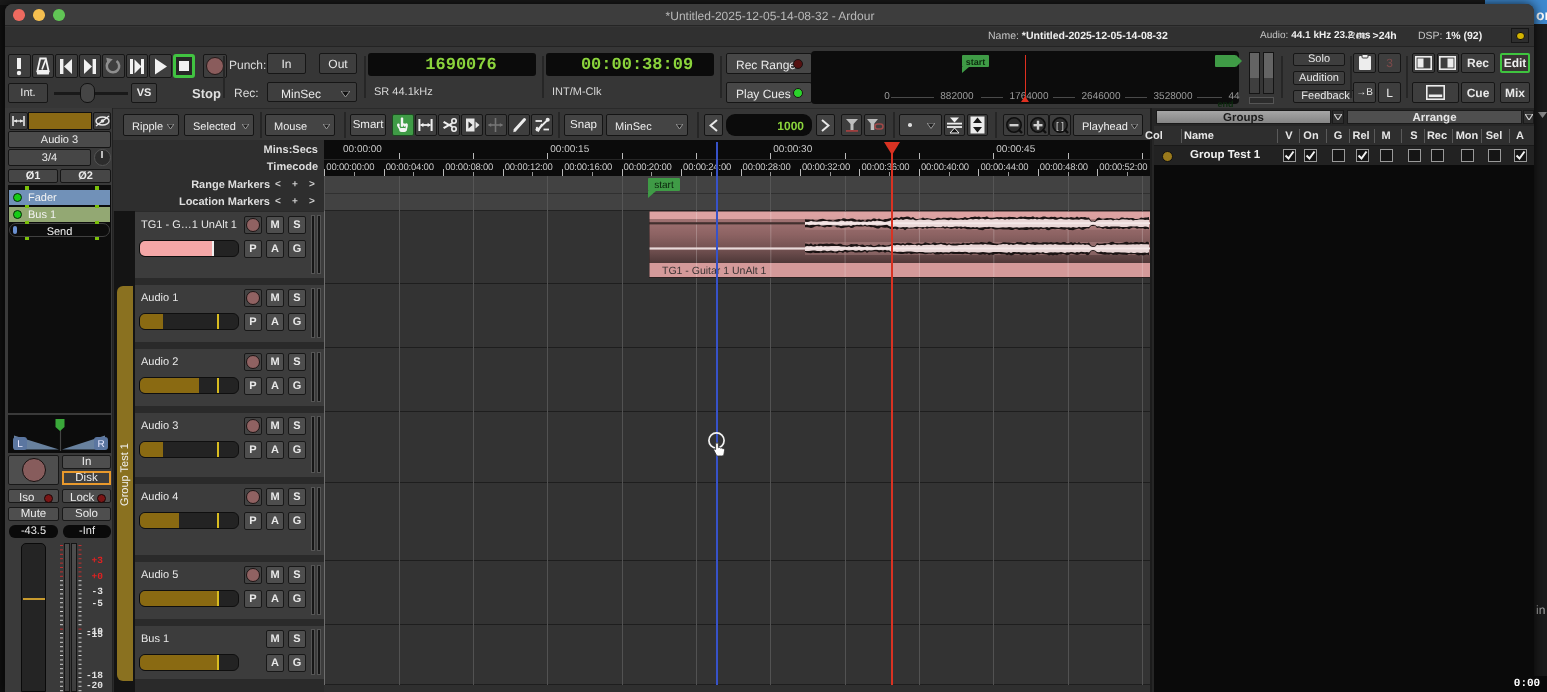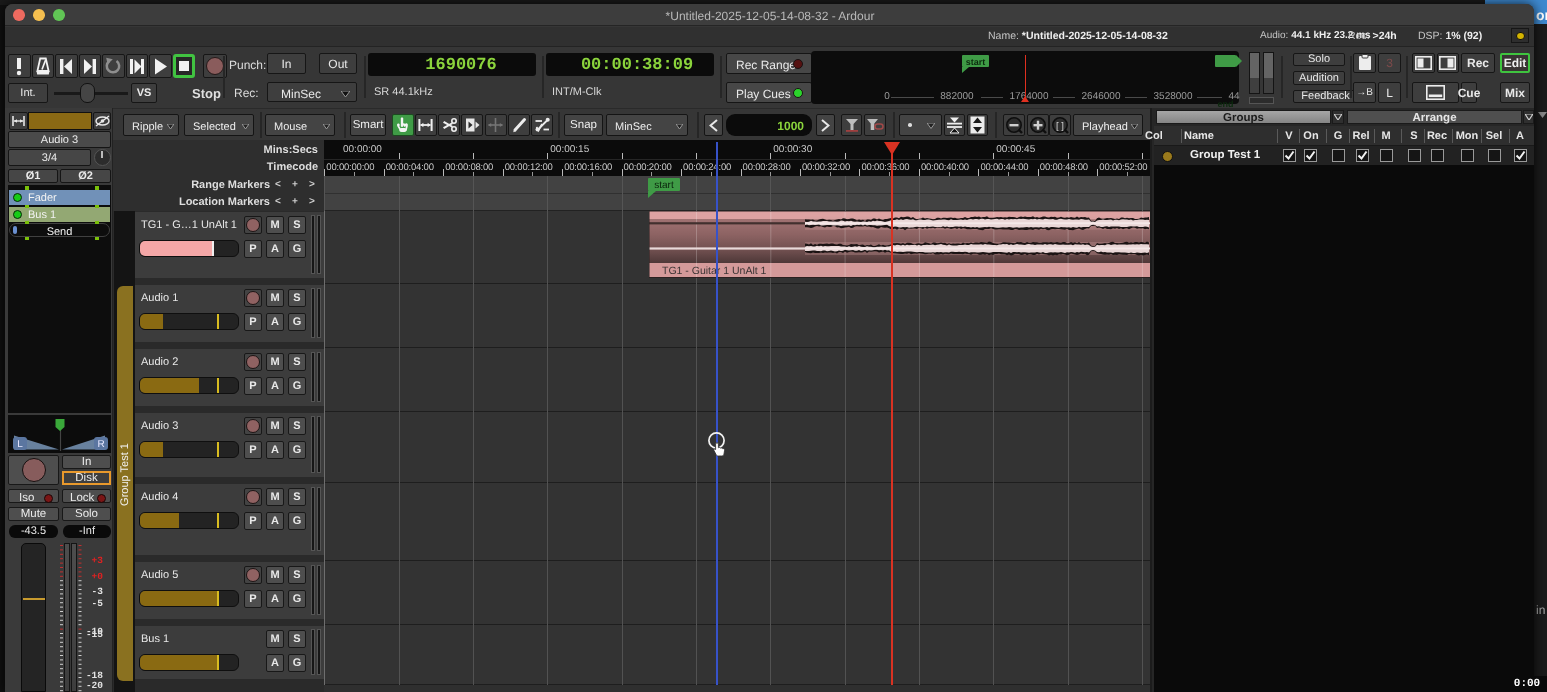--- a/index.html
+++ b/index.html
@@ -193,21 +193,21 @@
     </div>
 <div class="abs" style="left:1500px;top:53px;width:30px;height:19.5px;background:#3a3434;border:2px solid #3fc43f;border-radius:2px;display:flex;align-items:center;justify-content:center;">
       <span style="font-size:12px;font-weight:bold;color:#efefef">Edit</span>
     </div>
 <div class="abs btn" style="left:1412px;top:82px;width:47px;height:21px;">
       <svg width="19" height="15">
         <rect x="0.8" y="0.8" width="17.4" height="13.4" fill="none" stroke="#ededed" stroke-width="1.6"></rect>
         <rect x="2.8" y="9.5" width="13.4" height="2.6" fill="#ededed"></rect>
       </svg>
     </div>
-<div class="abs btn" style="left:1461px;top:82px;width:16px;height:21px;">
+<div class="abs btn" style="left:1461px;top:82px;width:34px;height:21px;">
       <span style="font-size:12px;font-weight:bold">Cue</span>
     </div>
 <div class="abs btn" style="left:1500px;top:82px;width:30px;height:21px;">
       <span style="font-size:12px;font-weight:bold">Mix</span>
     </div>
 <div class="abs" style="left:5px;top:108px;width:1529px;height:32px;background:#363636;border-top:1px solid #2a2a2a;"></div>
 <div class="abs btn2" style="left:123px;top:114px;width:56px;height:22px;">
       <span style="font-size:11px;position:absolute;left:8px;top:5.5px">Ripple</span>
       <svg style="position:absolute;right:4px;top:8.5px" width="7" height="5">
         <polygon points="0,0 7,0 3.5,5" fill="#222" stroke="#999" stroke-width="1"></polygon>

